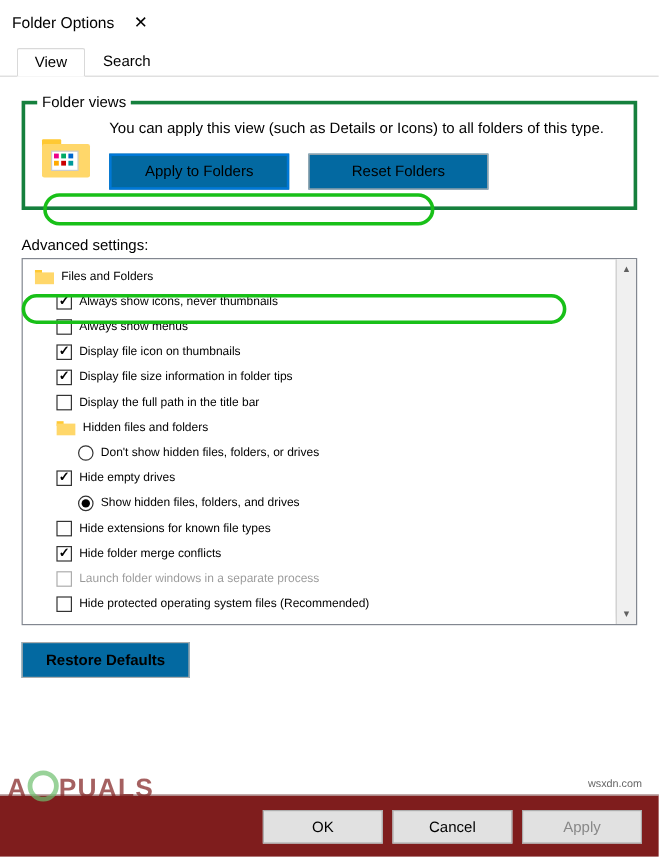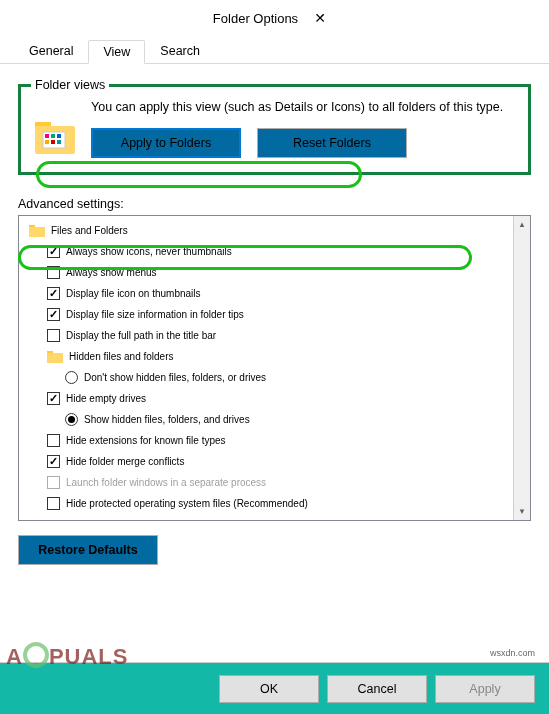--- a/index.html
+++ b/index.html
@@ -8,21 +8,21 @@
     font-family: "Segoe UI", Tahoma, sans-serif;
     font-size: 12px;
     background: #fff;
     width: 549px;
     height: 714px;
     overflow: hidden;
     position: relative;
   }
   .titlebar {
     display: flex;
-    justify-content: center;
+    justify-content: flex-start;
     align-items: center;
     height: 36px;
     padding: 0 4px 0 10px;
     font-size: 13px;
   }
   .close-btn {
     width: 44px;
     height: 30px;
     display: flex;
     align-items: center;
@@ -68,21 +68,21 @@
     position: absolute;
     top: -9px;
     left: 10px;
     background: #fff;
     padding: 0 4px;
     font-size: 12.5px;
   }
   .folder-views-row {
     display: flex;
     gap: 14px;
-    align-items: flex-end;
+    align-items: center;
   }
   .big-folder-icon {
     width: 44px;
     height: 44px;
     flex: none;
     margin-top: 4px;
   }
   .folder-body { fill: #ffd76a; }
   .folder-tab { fill: #ffc933; }
   .views-buttons {
@@ -190,21 +190,21 @@
     display: flex;
     margin-top: 14px;
     font-weight: bold;
   }
   .bottom-bar {
     display: flex;
     gap: 8px;
     justify-content: flex-end;
     align-items: center;
     padding: 10px 14px;
-    background: #14b8a6;
+    background: #7f1d1d;
     border-top: 1px solid #cdcdcd;
     position: absolute;
     left: 0; right: 0; bottom: 0;
     height: 52px;
   }
   .btn-bottom {
     width: 100px;
     height: 28px;
     background: #e1e1e1;
     border: 1px solid #adadad;
@@ -254,21 +254,20 @@
 <body>
 
 <div class="titlebar">
   <span>Folder Options</span>
   <div class="close-btn">
     <span>✕</span>
   </div>
 </div>
 
 <div class="tab-strip">
-  <div class="tab">General</div>
   <div class="tab active">View</div>
   <div class="tab">Search</div>
 </div>
 
 <div class="tab-content">
 
   <div class="fieldset">
     <span class="fieldset-legend">Folder views</span>
     <div class="folder-views-row">
       <svg class="big-folder-icon" viewBox="0 0 44 44">

